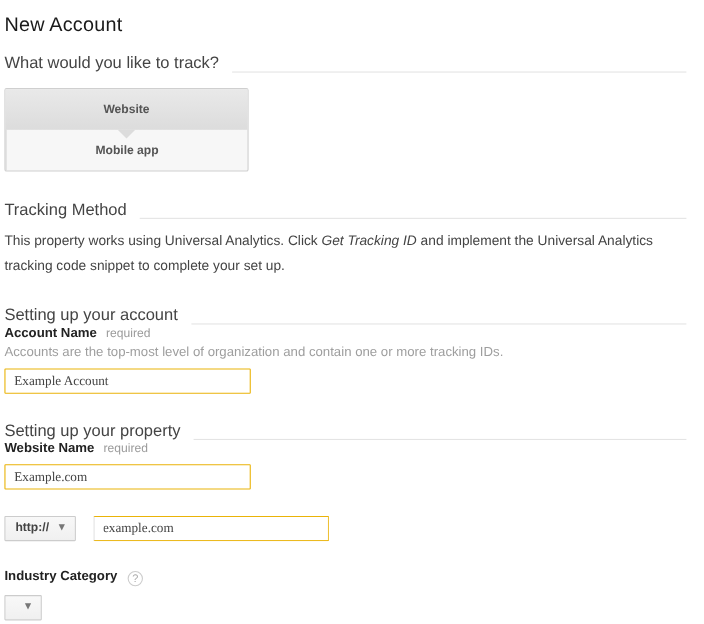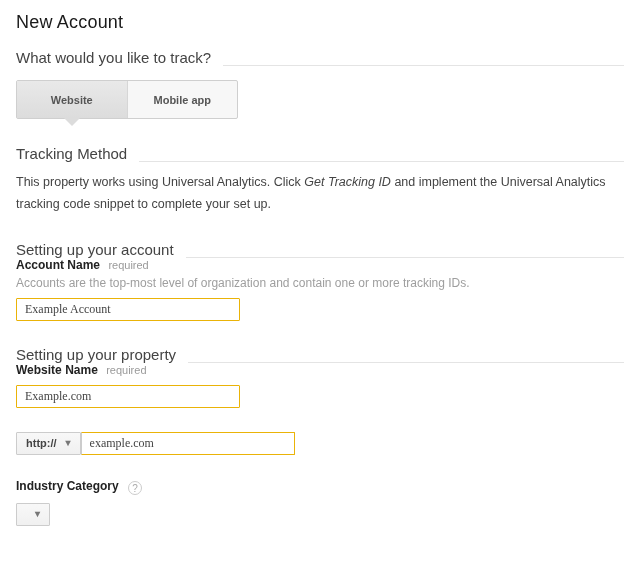--- a/index.html
+++ b/index.html
@@ -4,40 +4,41 @@
 <style>
   * { box-sizing: border-box; }
   html, body { margin: 0; padding: 0; }
   body {
     width: 640px; height: 567px;
     background: #ffffff;
     font-family: "Liberation Sans", sans-serif;
     color: #333;
     overflow: hidden;
   }
-  .content { padding: 12px 16px 0 16px; }
+  .content { padding: 12px 16px 0 4px; }
 
   .page-title {
     font-size: 18px; font-weight: 400; color: #1a1a1a;
     margin: 0 0 16px 0; letter-spacing: 0.2px;
   }
 
   .section-heading {
     display: flex; align-items: flex-end; gap: 12px;
     font-size: 15px; color: #444;
     margin: 0 0 0 0;
   }
   .section-heading .rule { flex: 1; height: 1px; background: #e4e4e4; }
 
   
   .tab-group {
     margin-top: 14px;
     display: flex; width: 222px;
     border: 1px solid #cfcfcf; border-radius: 2px;
     background: #f7f7f7;
+    flex-direction: column;
   }
   .tab {
     flex: 1; text-align: center;
     padding: 13px 0 12px 0;
     font-size: 11px; font-weight: bold; color: #555;
     cursor: pointer; position: relative;
   }
   .tab + .tab { border-left: 1px solid #d6d6d6; }
   .tab.selected {
     background: linear-gradient(#e9e9e9, #dcdcdc);
@@ -70,21 +71,21 @@
     display: block;
     margin-top: 8px;
     width: 224px; height: 23px;
     border: 1px solid #eab308; border-radius: 1px;
     padding: 2px 8px;
     font-family: Liberation Serif, serif;
     font-size: 12px; color: #444;
     background: #fff; outline: none;
   }
 
-  .url-row { display: flex; margin-top: 8px; }
+  .url-row { display: flex; margin-top: 8px; gap: 16px; }
   .dropdown {
     display: inline-flex; align-items: center;
     background: linear-gradient(#f8f8f8, #f0f0f0);
     border: 1px solid #ccc; border-radius: 1px;
     padding: 0 9px; height: 23px;
     font-size: 11px; font-weight: bold; color: #444;
     cursor: pointer; white-space: nowrap;
   }
   .dropdown .caret { margin-left: 9px; color: #777; font-size: 10px; line-height: 1; }
   .url-input {

